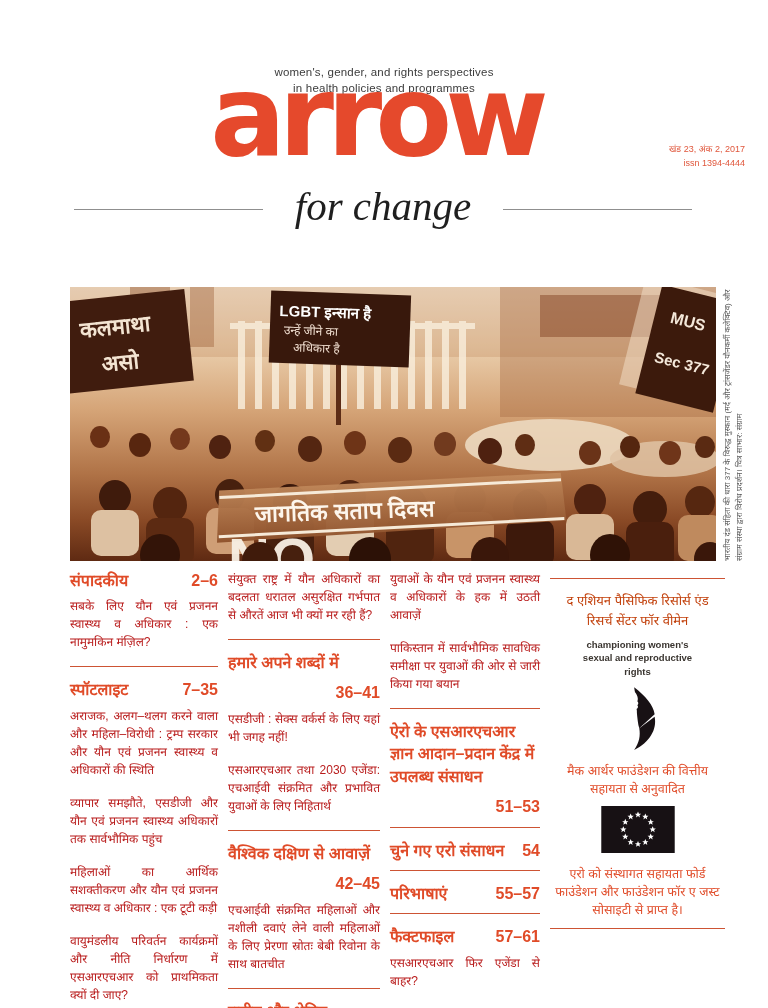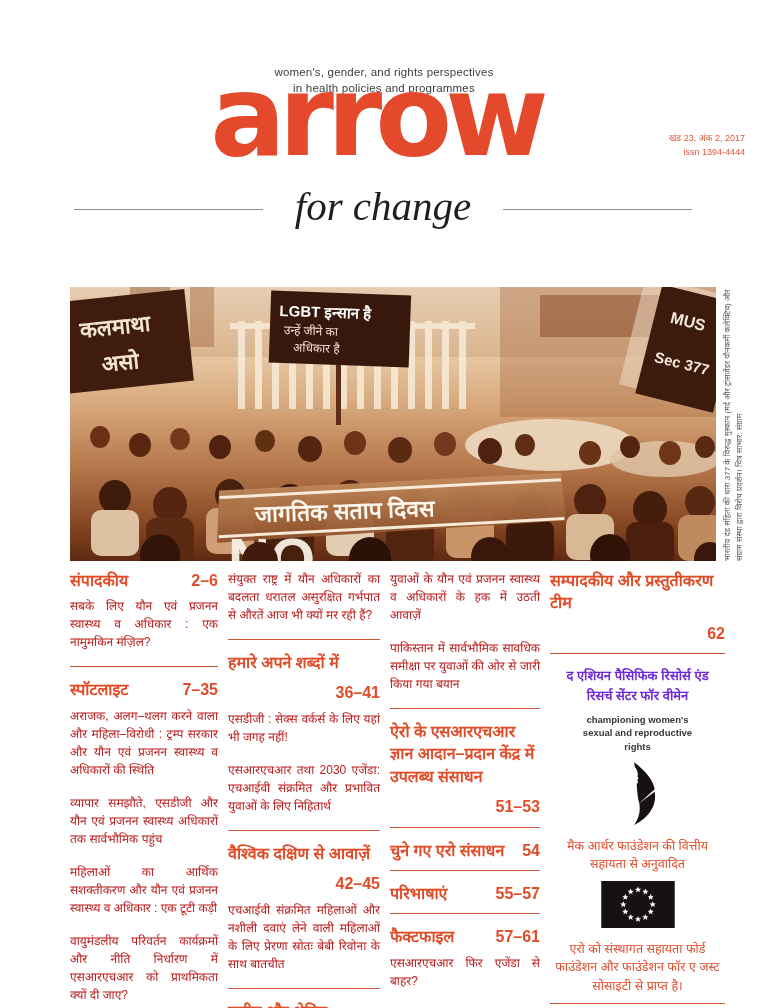--- a/index.html
+++ b/index.html
@@ -11,21 +11,21 @@
   .tagline {
     position:absolute; top:64px; left:0; right:0; text-align:center;
     font-size:11.5px; line-height:1.4; color:#3c3c3c; letter-spacing:0.2px;
   }
   .logo {
     position:absolute; top:58px; left:0; right:16px; text-align:center;
     font-family:"DejaVu Sans", sans-serif; font-weight:bold;
     font-size:112px; line-height:1.05; letter-spacing:-7px; color:#e5492c;
   }
   .issue {
-    position:absolute; top:131px; right:23px; text-align:right;
+    position:absolute; top:142px; right:23px; text-align:right;
     font-size:9px; line-height:1.6; color:#e0573c;margin-left:11px;
   }
   .subtitle-row {
     position:absolute; top:182px; left:74px; right:76px;
     display:flex; align-items:center; gap:32px;
   }
   .rule { flex:1; height:1px; background:#8f8f8f; }
   .subtitle {
     font-family:"Liberation Serif", serif; font-style:italic;
     font-size:41px; color:#1f1f1f; white-space:nowrap; padding-bottom:6px;
@@ -56,21 +56,21 @@
   .sec-head .pg { white-space:nowrap; margin-left:auto; }
   .toc-item {
     font-size:12px; line-height:1.5; color:#b91c1c; margin:0 0 15px 0;
     text-align:justify;
   }
   .toc-section { margin-bottom:2px; }
   .divider { height:1px; background:#cd5434; margin:8px 0 12px 0; }
   
   .pub-center { text-align:center; }
   .pub-label { color:#e04b28; font-size:13px; margin:8px 0 2px 0; }
-  .pub-name  { color:#6d28d9; font-size:13px; line-height:1.5; margin:0 4px 8px 4px;font-weight:bold; }
+  .pub-name  { color:#c2410c; font-size:13px; line-height:1.5; margin:0 4px 8px 4px; }
   .pub-tagline {
     color:#3a3530; font-size:9.5px; font-weight:bold; line-height:1.4;
     max-width:120px; margin:0 auto 8px auto;
   }
   .pub-note { color:#e04b28; font-size:12.5px; line-height:1.45; margin:8px 2px; }
   .logo-block { margin:2px 0; }
 </style>
 </head>
 <body>
 
@@ -303,24 +303,20 @@
           <div class="toc-section">
             <div class="sec-head">
               <span>फैक्टफाइल</span>
               <span class="pg">57–61</span>
             </div>
             <p class="toc-item">एसआरएचआर फिर एजेंडा से बाहर?</p>
           </div>
         </div></div>
 
     <div class="toc-col">
-      <div class="sec-head">
-        <span>सम्पादकीय और प्रस्तुतीकरण टीम</span>
-        <span class="pg">62</span>
-      </div>
       <div class="divider"></div>
       <div class="pub-center">
         <div class="pub-name">द एशियन पैसिफिक रिसोर्स एंड रिसर्च सेंटर फॉर वीमेन</div>
         <div class="pub-tagline">championing women's sexual and reproductive rights</div>
         <div class="logo-block">
           <svg width="46" height="64" viewBox="0 0 64 100">
             <path d="M26 2 C 44 16 56 30 58 44 L 34 66 C 30 54 30 26 26 2 Z" fill="#181114"></path>
             <path d="M34 66 L 58 48 C 62 68 50 88 26 100 C 34 88 36 78 34 66 Z" fill="#181114"></path>
             <path d="M26 8 C 31 14 33 20 31 24 C 33 26 33 28 31 30 C 33 32 32 35 29 36 C 31 40 29 44 24 47 C 27 34 27 20 26 8 Z" fill="#ffffff"></path>
           </svg>

